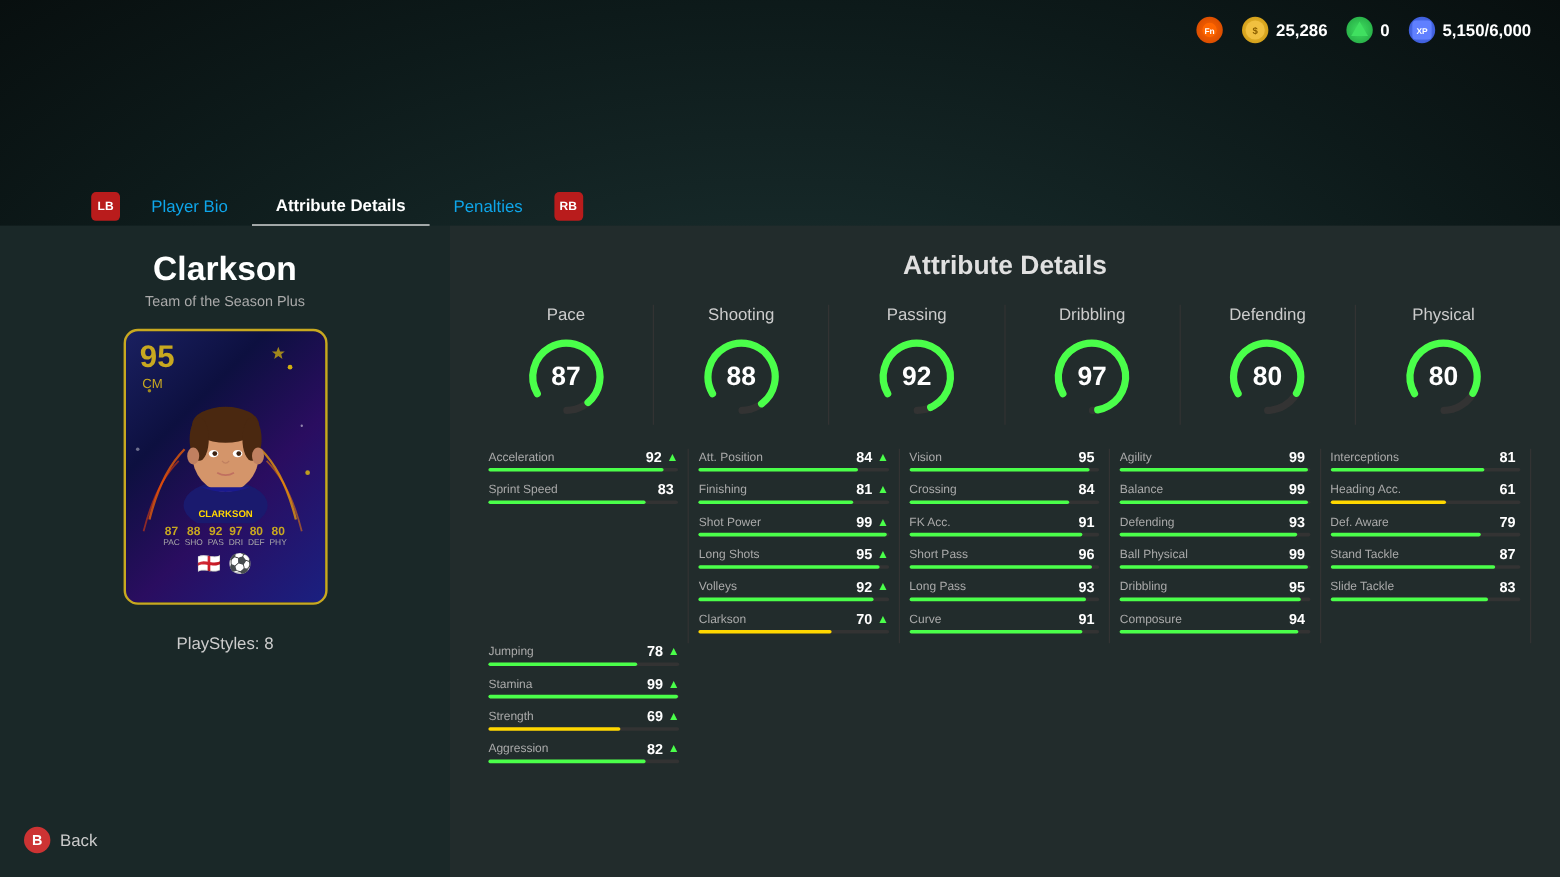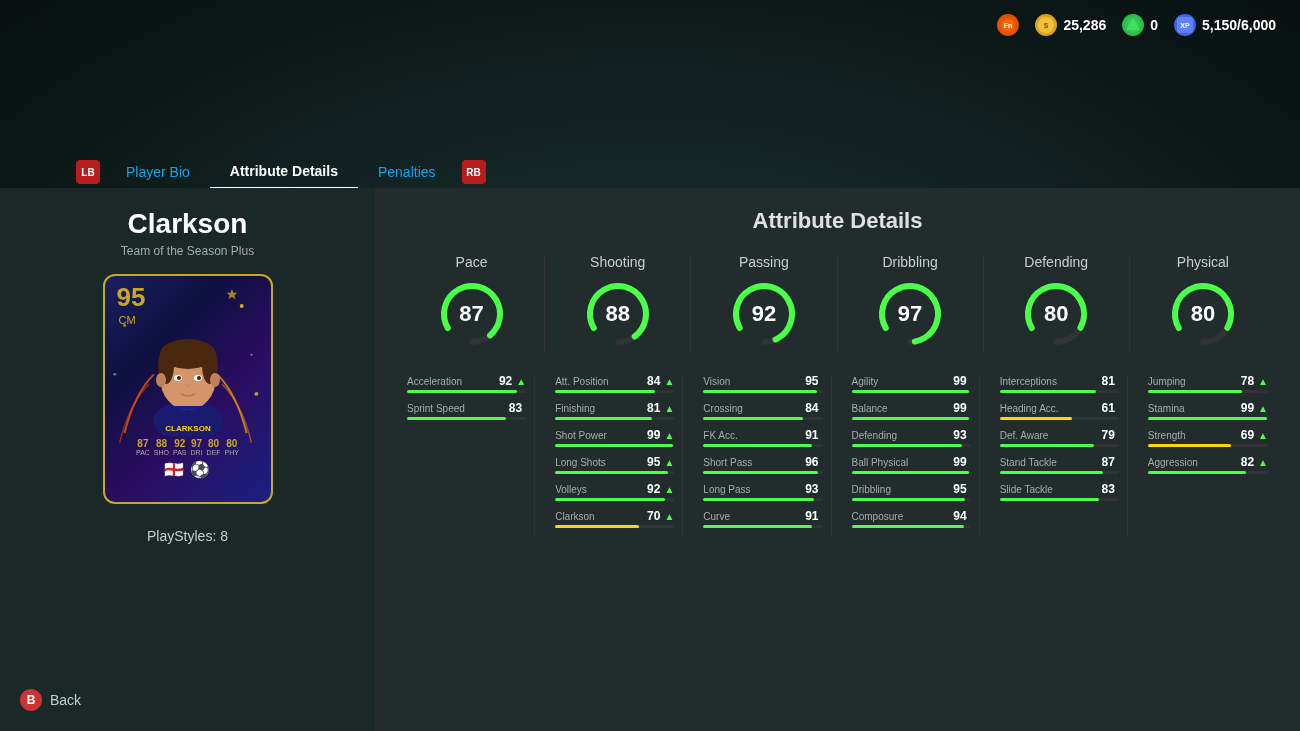--- a/index.html
+++ b/index.html
@@ -249,22 +249,22 @@
       left: 50%;
       transform: translate(-50%, -50%);
       font-size: 22px;
       font-weight: bold;
       color: #fff;
     }
 
     
     .attributes-grid {
       display: grid;
-      grid-template-columns: repeat(6, 1fr);
-      gap: 12px;
+      grid-template-columns: repeat(5, 1fr);
+      gap: 0;
     }
 
     .attr-column {
       padding: 0 8px;
       border-right: 1px solid #333;
     }
 
     .attr-column:last-child { border-right: none; }
 
     .attr-name {

